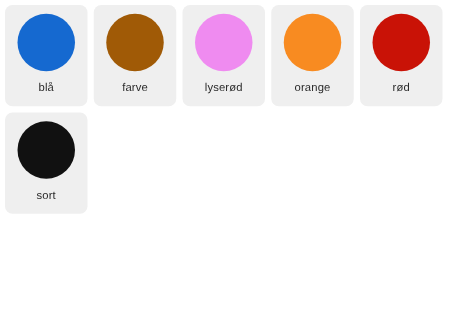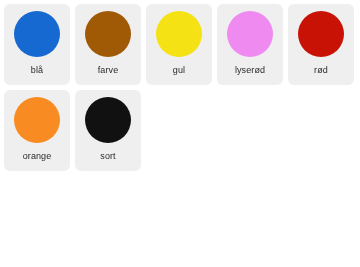--- a/index.html
+++ b/index.html
@@ -69,32 +69,28 @@
 <div id="grid">
     <div class="card">
       <div class="swatch" style="background: rgb(21, 105, 208);"></div>
       <div class="label">blå</div>
     </div>
     <div class="card">
       <div class="swatch" style="background: rgb(160, 90, 6);"></div>
       <div class="label">farve</div>
     </div>
     <div class="card">
-      <div class="swatch" style="background: rgb(245, 226, 20);"></div>
-      <div class="label">gul</div>
-    </div>
-    <div class="card">
       <div class="swatch" style="background: rgb(239, 139, 240);"></div>
       <div class="label">lyserød</div>
     </div>
     <div class="card">
+      <div class="swatch" style="background: rgb(248, 139, 33);"></div>
+      <div class="label">orange</div>
+    </div>
+    <div class="card">
       <div class="swatch" style="background: rgb(201, 18, 6);"></div>
       <div class="label">rød</div>
-    </div>
-    <div class="card">
-      <div class="swatch" style="background: rgb(248, 139, 33);"></div>
-      <div class="label">orange</div>
     </div>
     <div class="card">
       <div class="swatch" style="background: rgb(17, 17, 17);"></div>
       <div class="label">sort</div>
     </div>
   </div>
 
 </body></html>

